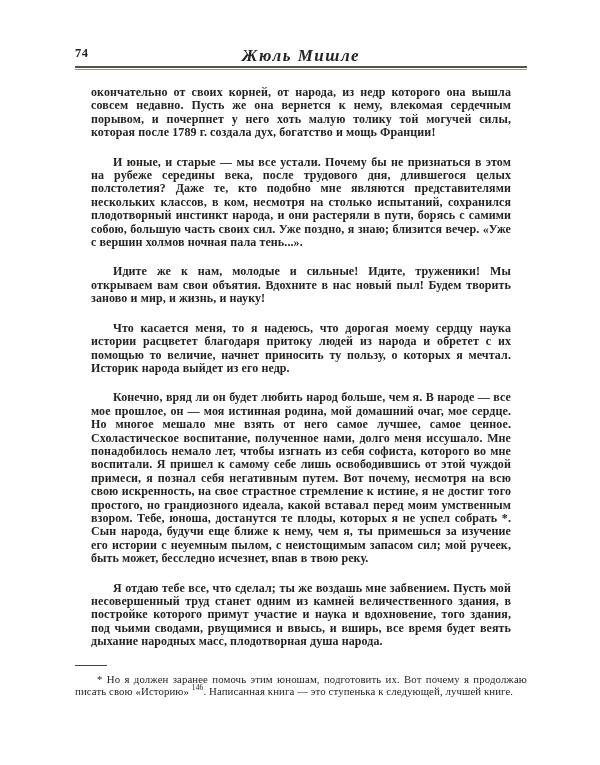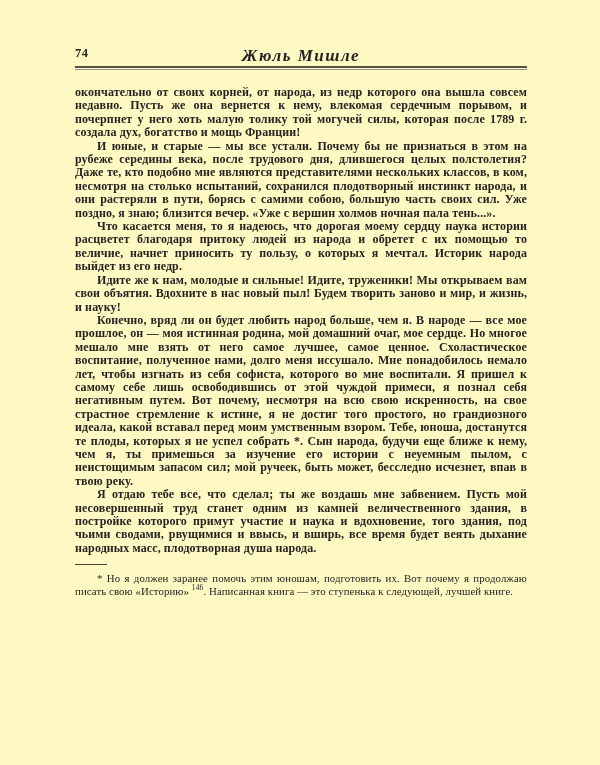--- a/index.html
+++ b/index.html
@@ -6,21 +6,21 @@
     margin: 0;
     padding: 0;
     background: #e9e8e5;
     font-family: "Liberation Serif", serif;
   }
   .scan-page {
     position: relative;
     width: 600px;
     height: 765px;
     margin: 0 auto;
-    background: #fef9c3;
+    background: #ffffff;
     color: #262320;
     overflow: hidden;
     box-sizing: border-box;
   }
   .content {
     position: absolute;
     left: 75px;
     top: 46px;
     width: 452px;
   }
@@ -54,21 +54,21 @@
   
   .body-text {
     margin-top: 16px;
     font-size: 12px;
     font-weight: bold;
     line-height: 13.4px;
     text-align: justify;
     letter-spacing: 0.1px;
   }
   .body-text p {
-    margin: 0;
+    margin: 16px;
     text-indent: 22px;
   }
   .body-text p.continuation {
     text-indent: 0;
   }
   
   .footnote-separator {
     margin-top: 9px;
     width: 32px;
     height: 0;
@@ -97,22 +97,22 @@
 
     <div class="running-head">
       <span class="page-number">74</span>
       <div class="head-title">Жюль Мишле</div>
     </div>
     <div class="head-rule"></div>
 
     <div class="body-text">
       <p class="continuation">окончательно от своих корней, от народа, из недр которого она вышла совсем недавно. Пусть же она вернется к нему, влекомая сердечным порывом, и почерпнет у него хоть малую толику той могучей силы, которая после 1789 г. создала дух, богатство и мощь Франции!</p>
       <p>И юные, и старые — мы все устали. Почему бы не признаться в этом на рубеже середины века, после трудового дня, длившегося целых полстолетия? Даже те, кто подобно мне являются представителями нескольких классов, в ком, несмотря на столько испытаний, сохранился плодотворный инстинкт народа, и они растеряли в пути, борясь с самими собою, большую часть своих сил. Уже поздно, я знаю; близится вечер. «Уже с вершин холмов ночная пала тень...».</p>
+      <p>Идите же к нам, молодые и сильные! Идите, труженики! Мы открываем вам свои объятия. Вдохните в нас новый пыл! Будем творить заново и мир, и жизнь, и науку!</p>
       <p>Что касается меня, то я надеюсь, что дорогая моему сердцу наука истории расцветет благодаря притоку людей из народа и обретет с их помощью то величие, начнет приносить ту пользу, о которых я мечтал. Историк народа выйдет из его недр.</p>
-      <p>Идите же к нам, молодые и сильные! Идите, труженики! Мы открываем вам свои объятия. Вдохните в нас новый пыл! Будем творить заново и мир, и жизнь, и науку!</p>
       <p>Конечно, вряд ли он будет любить народ больше, чем я. В народе — все мое прошлое, он — моя истинная родина, мой домашний очаг, мое сердце. Но многое мешало мне взять от него самое лучшее, самое ценное. Схоластическое воспитание, полученное нами, долго меня иссушало. Мне понадобилось немало лет, чтобы изгнать из себя софиста, которого во мне воспитали. Я пришел к самому себе лишь освободившись от этой чуждой примеси, я познал себя негативным путем. Вот почему, несмотря на всю свою искренность, на свое страстное стремление к истине, я не достиг того простого, но грандиозного идеала, какой вставал перед моим умственным взором. Тебе, юноша, достанутся те плоды, которых я не успел собрать *. Сын народа, будучи еще ближе к нему, чем я, ты примешься за изучение его истории с неуемным пылом, с неистощимым запасом сил; мой ручеек, быть может, бесследно исчезнет, впав в твою реку.</p>
       <p>Я отдаю тебе все, что сделал; ты же воздашь мне забвением. Пусть мой несовершенный труд станет одним из камней величественного здания, в постройке которого примут участие и наука и вдохновение, того здания, под чьими сводами, рвущимися и ввысь, и вширь, все время будет веять дыхание народных масс, плодотворная душа народа.</p>
     </div>
 
     <div class="footnote-separator"></div>
 
     <p class="footnote"><span>*</span>&nbsp;<span>Но я должен заранее помочь этим юношам, подготовить их. Вот почему я продолжаю писать свою «Историю»</span>&nbsp;<sup>146</sup><span>. Написанная книга — это ступенька к следующей, лучшей книге.</span></p>
 
   </div>
 </div>

